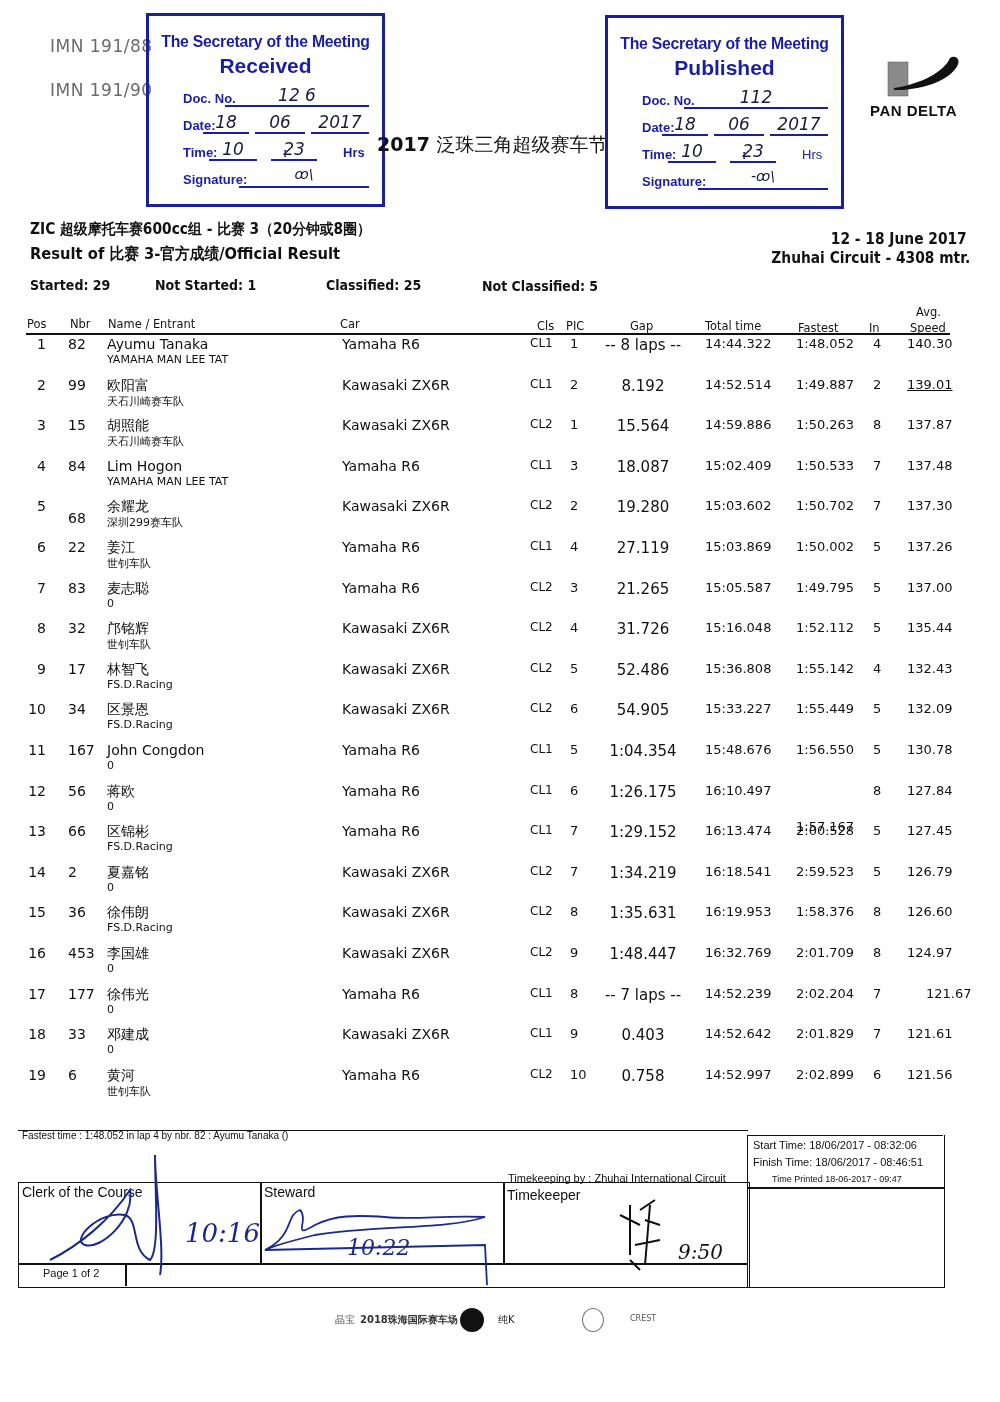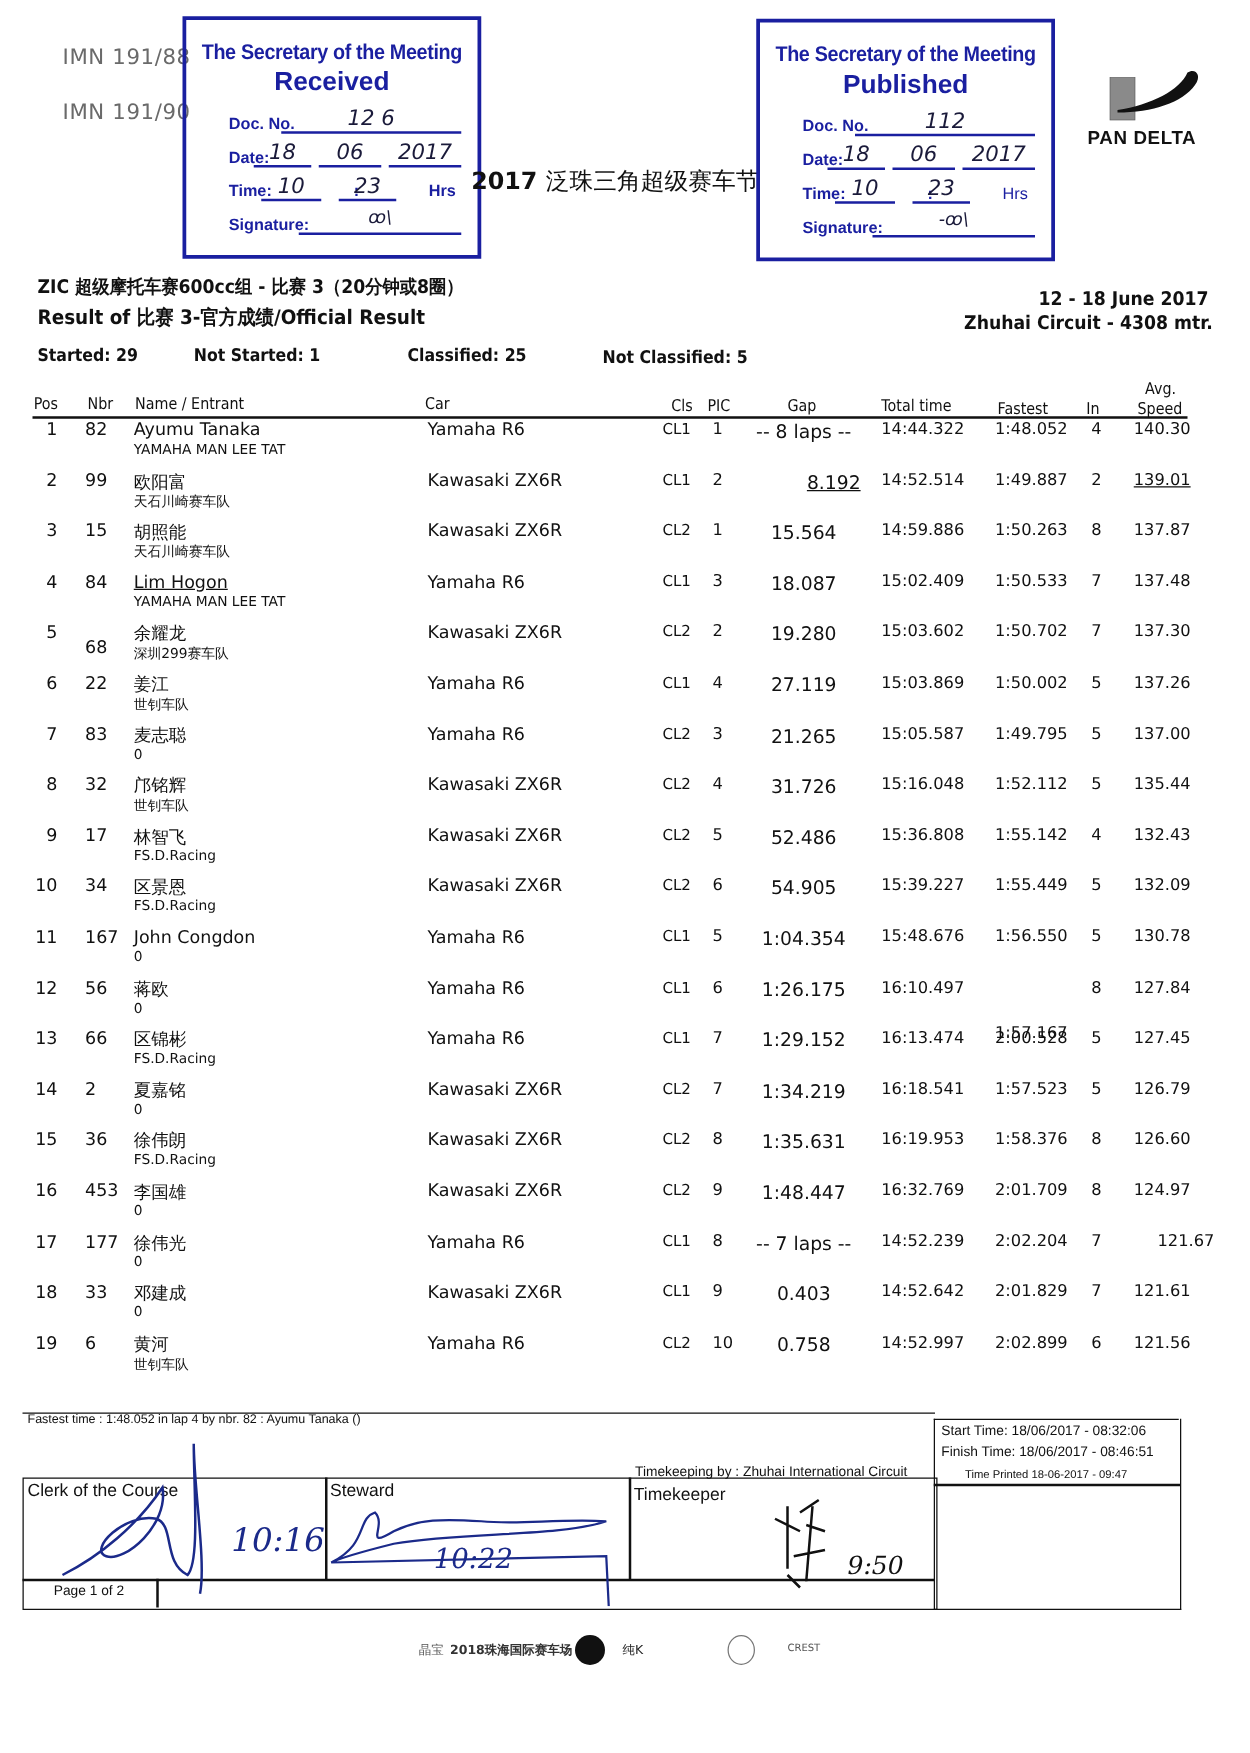--- a/index.html
+++ b/index.html
@@ -153,21 +153,21 @@
       <span class="c spd" style="left: 907px;">140.30</span>
     </div>
     <div class="row" style="top: 376.6px;">
       <span class="c pos" style="left: 26px; width: 20px; text-align: right;">2</span>
       <span class="c nbr" style="left: 68px;">99</span>
       <span class="c name" style="left: 107px;">欧阳富</span>
       <span class="c entrant" style="left: 107px;">天石川崎赛车队</span>
       <span class="c car" style="left: 342px;">Kawasaki ZX6R</span>
       <span class="c cls" style="left: 530px;">CL1</span>
       <span class="c pic" style="left: 570px;">2</span>
-      <span class="c gap" style="left: 612px; text-decoration: underline;">8.192</span>
+      <span class="c gap" style="left: 588px;">8.192</span>
       <span class="c total" style="left: 705px;">14:52.514</span>
       <span class="c fast" style="left: 796px;">1:49.887</span>
       <span class="c inlap" style="left: 873px;">2</span>
       <span class="c spd" style="left: 907px; text-decoration: underline;">139.01</span>
     </div>
     <div class="row" style="top: 417.2px;">
       <span class="c pos" style="left: 26px; width: 20px; text-align: right;">3</span>
       <span class="c nbr" style="left: 68px;">15</span>
       <span class="c name" style="left: 107px;">胡照能</span>
       <span class="c entrant" style="left: 107px;">天石川崎赛车队</span>
@@ -176,21 +176,21 @@
       <span class="c pic" style="left: 570px;">1</span>
       <span class="c gap" style="left: 588px;">15.564</span>
       <span class="c total" style="left: 705px;">14:59.886</span>
       <span class="c fast" style="left: 796px;">1:50.263</span>
       <span class="c inlap" style="left: 873px;">8</span>
       <span class="c spd" style="left: 907px;">137.87</span>
     </div>
     <div class="row" style="top: 457.8px;">
       <span class="c pos" style="left: 26px; width: 20px; text-align: right;">4</span>
       <span class="c nbr" style="left: 68px;">84</span>
-      <span class="c name" style="left: 107px; text-decoration: underline;">Lim Hogon</span>
+      <span class="c name" style="left: 107px;">Lim Hogon</span>
       <span class="c entrant" style="left: 107px;">YAMAHA MAN LEE TAT</span>
       <span class="c car" style="left: 342px;">Yamaha R6</span>
       <span class="c cls" style="left: 530px;">CL1</span>
       <span class="c pic" style="left: 570px;">3</span>
       <span class="c gap" style="left: 588px;">18.087</span>
       <span class="c total" style="left: 705px;">15:02.409</span>
       <span class="c fast" style="left: 796px;">1:50.533</span>
       <span class="c inlap" style="left: 873px;">7</span>
       <span class="c spd" style="left: 907px;">137.48</span>
     </div>
@@ -266,21 +266,21 @@
     </div>
     <div class="row" style="top: 701.4px;">
       <span class="c pos" style="left: 26px; width: 20px; text-align: right;">10</span>
       <span class="c nbr" style="left: 68px;">34</span>
       <span class="c name" style="left: 107px;">区景恩</span>
       <span class="c entrant" style="left: 107px;">FS.D.Racing</span>
       <span class="c car" style="left: 342px;">Kawasaki ZX6R</span>
       <span class="c cls" style="left: 530px;">CL2</span>
       <span class="c pic" style="left: 570px;">6</span>
       <span class="c gap" style="left: 588px;">54.905</span>
-      <span class="c total" style="left: 705px;">15:39.227</span>
+      <span class="c total" style="left: 705px;">15:33.227</span>
       <span class="c fast" style="left: 796px;">1:55.449</span>
       <span class="c inlap" style="left: 873px;">5</span>
       <span class="c spd" style="left: 907px;">132.09</span>
     </div>
     <div class="row" style="top: 742px;">
       <span class="c pos" style="left: 26px; width: 20px; text-align: right;">11</span>
       <span class="c nbr" style="left: 68px; text-align: center;">167</span>
       <span class="c name" style="left: 107px;">John Congdon</span>
       <span class="c entrant" style="left: 107px;">0</span>
       <span class="c car" style="left: 342px;">Yamaha R6</span>
@@ -323,21 +323,21 @@
     <div class="row" style="top: 863.8px;">
       <span class="c pos" style="left: 26px; width: 20px; text-align: right;">14</span>
       <span class="c nbr" style="left: 68px;">2</span>
       <span class="c name" style="left: 107px;">夏嘉铭</span>
       <span class="c entrant" style="left: 107px;">0</span>
       <span class="c car" style="left: 342px;">Kawasaki ZX6R</span>
       <span class="c cls" style="left: 530px;">CL2</span>
       <span class="c pic" style="left: 570px;">7</span>
       <span class="c gap" style="left: 588px;">1:34.219</span>
       <span class="c total" style="left: 705px;">16:18.541</span>
-      <span class="c fast" style="left: 796px;">1:57.523</span>
+      <span class="c fast" style="left: 796px;">2:59.523</span>
       <span class="c inlap" style="left: 873px;">5</span>
       <span class="c spd" style="left: 907px;">126.79</span>
     </div>
     <div class="row" style="top: 904.4px;">
       <span class="c pos" style="left: 26px; width: 20px; text-align: right;">15</span>
       <span class="c nbr" style="left: 68px;">36</span>
       <span class="c name" style="left: 107px;">徐伟朗</span>
       <span class="c entrant" style="left: 107px;">FS.D.Racing</span>
       <span class="c car" style="left: 342px;">Kawasaki ZX6R</span>
       <span class="c cls" style="left: 530px;">CL2</span>

